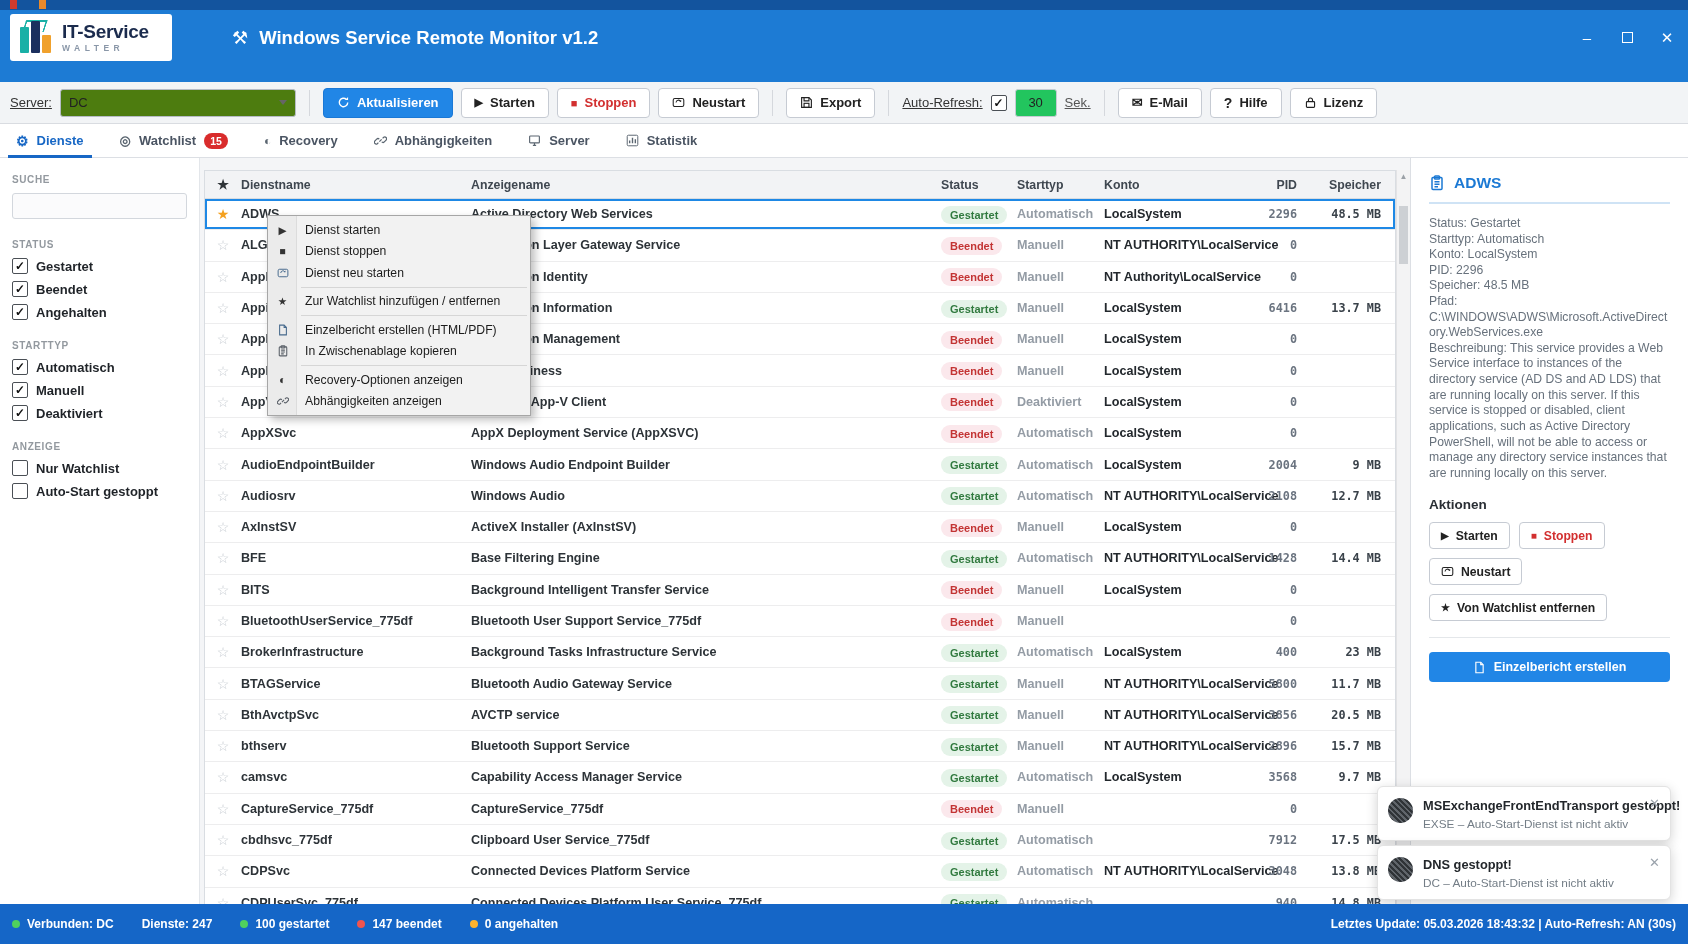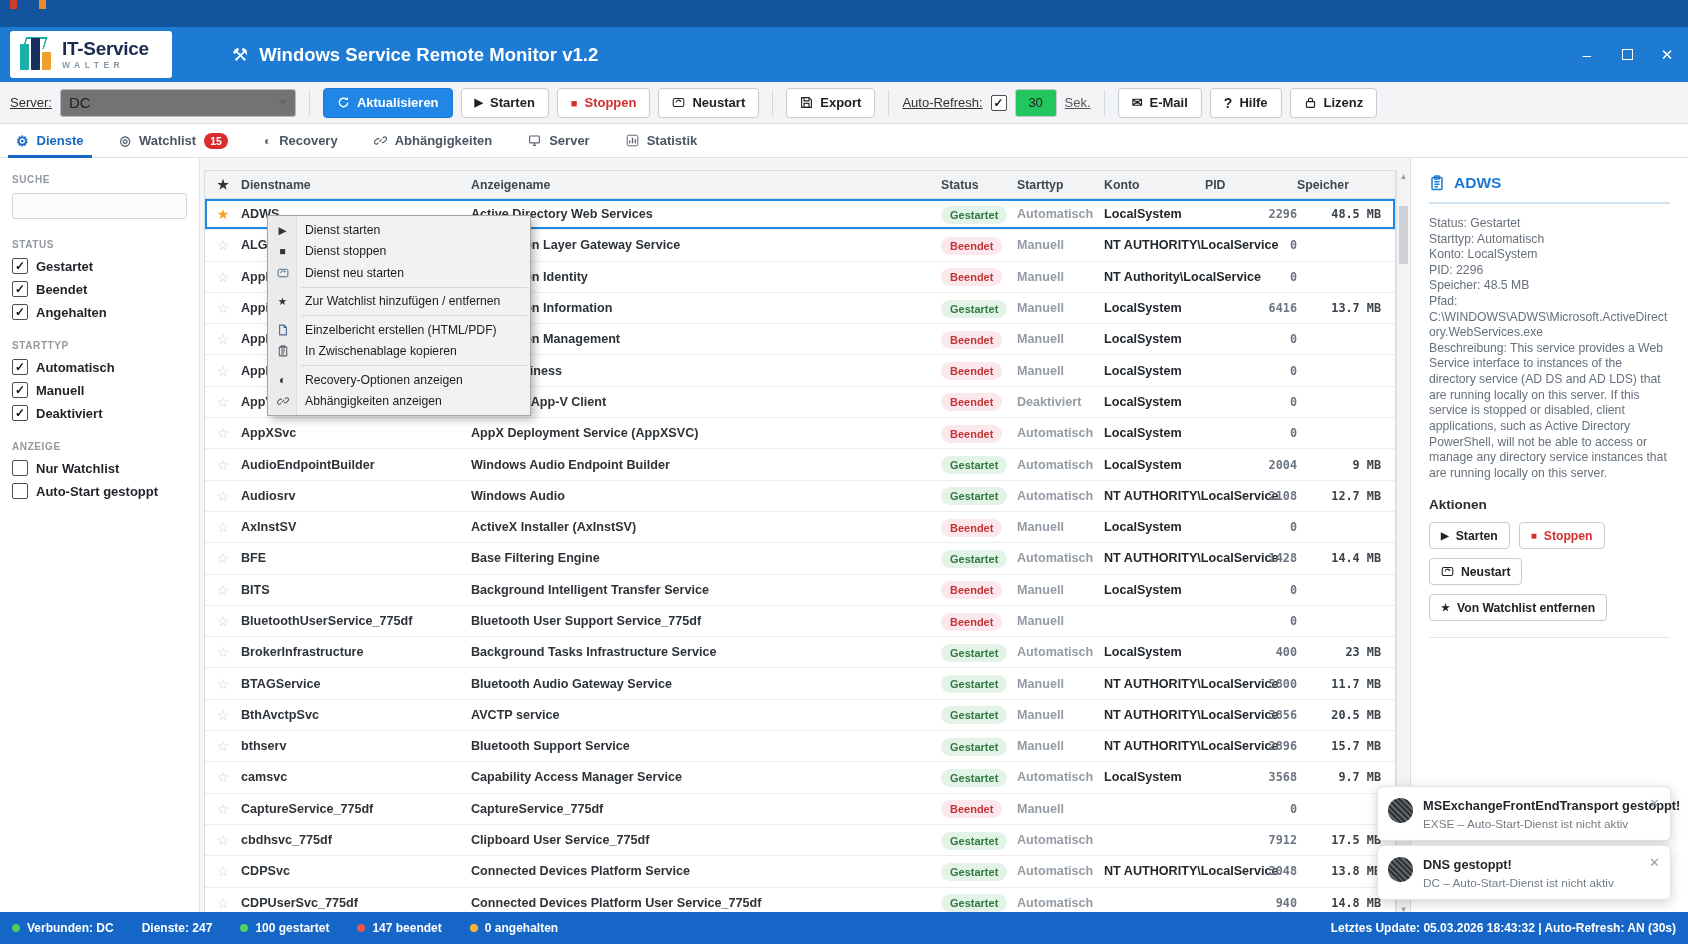--- a/index.html
+++ b/index.html
@@ -4,21 +4,21 @@
 <style>
   html,body{margin:0;padding:0;background:#444;}
   #app{position:relative;width:1688px;height:944px;background:#fff;overflow:hidden;
        font-family:"Liberation Sans",sans-serif;-webkit-font-smoothing:antialiased;}
   
   .topstrip{position:absolute;left:0;top:0;right:0;height:27px;background:#13549e;}
   .acc{position:absolute;top:0;height:9px;width:7px;}
   .acc1{left:10px;background:#cf3b2e;}
   .acc2{left:39px;background:#e8892b;}
   
-  .header{position:absolute;left:0;top:27px;right:0;height:55px;background:#1d7bd4;}
+  .header{position:absolute;left:0;top:10px;right:0;height:72px;background:#1d7bd4;}
   .logocard{position:absolute;left:10px;top:4px;width:162px;height:47px;background:#fff;border-radius:3px;
             display:flex;align-items:center;padding-left:8px;box-sizing:border-box;}
   .mark{width:36px;height:36px;position:relative;margin-right:8px;flex:0 0 auto;}
   .mark span{position:absolute;bottom:3px;border-radius:1px;}
   .m1{left:2px;width:9px;height:26px;background:#19b0a6;}
   .m2{left:13px;width:9px;height:32px;background:#1b2f5e;}
   .m3{left:24px;width:9px;height:18px;background:#f0a12c;}
   .m4{position:absolute;left:6px;top:0;width:18px;height:10px;border:2.5px solid #19b0a6;border-bottom:none;transform:skewX(-18deg);}
   .logotxt{line-height:1;}
   .logotxt .t1{font-size:19px;font-weight:800;color:#1b2b4d;letter-spacing:-.3px;}
@@ -26,22 +26,22 @@
   .apptitle{position:absolute;left:232px;top:0;height:55px;display:flex;align-items:center;gap:11px;color:#fff;
             font-size:18.5px;font-weight:700;}
   .tools-glyph{font-size:18px;font-weight:400;}
   .wincontrols{position:absolute;right:14px;top:0;height:55px;display:flex;align-items:center;gap:26px;color:#fff;}
   .wc{width:14px;text-align:center;font-size:15px;cursor:default;}
   .wbox{display:inline-block;width:9px;height:9px;border:1.5px solid #fff;}
   
   .toolbar{position:absolute;left:0;top:82px;right:0;height:42px;background:#f2f4f6;border-bottom:1px solid #d9dce1;
            display:flex;align-items:center;padding-left:10px;box-sizing:border-box;gap:8px;}
   .tlabel{font-size:13px;color:#333;text-decoration:underline;}
-  .select{width:236px;height:28px;background:#737373;border:1px solid #b6bcc6;border-radius:3px;display:flex;
-          align-items:center;justify-content:space-between;padding:0 8px;box-sizing:border-box;font-size:15px;color:#222;}
+  .select{width:236px;height:28px;background:#4d7c0f;border:1px solid #b6bcc6;border-radius:3px;display:flex;
+          align-items:center;justify-content:space-between;padding:0 8px;box-sizing:border-box;font-size:13px;color:#222;}
   .chev{width:0;height:0;border-left:4px solid transparent;border-right:4px solid transparent;border-top:5px solid #666;}
   .tsep{width:1px;height:26px;background:#d5d8dd;margin:0 5px;flex:0 0 auto;}
   .btn{height:30px;padding:4px 13px;background:#fff;border:1px solid #c6cbd3;border-radius:4px;font-size:13px;color:#222;
        display:flex;align-items:center;gap:7px;box-sizing:border-box;cursor:default;white-space:nowrap;font-weight:600;}
   .btn .gi{font-size:11px;}
   .btn.primary{background:#2186e6;border-color:#1a78d6;color:#fff;}
   .btn.stopbtn{color:#d22f2f;}
   .btn.stopbtn .gi{color:#d22f2f;}
   .si{width:13px;height:13px;flex:0 0 auto;}
   .cb{width:14px;height:14px;border:1.5px solid #4a4f55;border-radius:2px;background:#fff;display:flex;
@@ -66,21 +66,21 @@
   .fgroup{margin-top:20px;}
   .fopt{display:flex;align-items:center;gap:8px;margin:7px 0;}
   .fopt .olabel{font-size:13px;font-weight:600;color:#1f2328;}
   
   .tablewrap{position:absolute;left:200px;top:158px;width:1210px;bottom:28px;background:#f4f5f7;box-sizing:border-box;
              padding:12px 0 0 4px;overflow:hidden;}
   .table{width:1192px;background:#fff;border:1px solid #d9dde2;box-sizing:border-box;}
   .tgrid{display:grid;grid-template-columns:36px 230px 470px 76px 87px 101px 92px 84px;align-items:center;}
   .thead{height:27px;background:#f2f3f5;border-bottom:1px solid #d8dce1;font-size:12.3px;font-weight:700;color:#3f4750;}
   .thead .hstar{text-align:center;font-size:13px;color:#2f3438;}
-  .th-r{}
+  .th-r{text-align:right;}
   .rows{height:719px;overflow:hidden;}
   .trow{height:31.3px;border-bottom:1px solid #ededee;background:#fff;box-sizing:border-box;}
   .trow.sel{box-shadow:inset 0 0 0 2px #1e88e5;}
   .cstar{text-align:center;font-size:14px;color:#c8cdd3;}
   .cstar.on{color:#f4a120;}
   .cname{font-size:12.6px;font-weight:700;color:#2d3338;}
   .cdisp{font-size:12.6px;font-weight:600;color:#2d3338;}
   .badge{display:inline-block;font-size:11px;font-weight:700;padding:3px 9px;border-radius:10px;}
   .badge.ok{color:#317a3f;background:#e4f3e8;}
   .badge.bad{color:#c33434;background:#fbe8ec;}
@@ -123,21 +123,21 @@
          box-shadow:0 3px 12px rgba(0,0,0,.18);padding:9px 10px;box-sizing:border-box;display:flex;gap:10px;}
   .toast1{right:17px;top:786px;}
   .toast2{right:17px;top:845px;}
   .ticon{width:25px;height:25px;border-radius:50%;flex:0 0 auto;margin-top:2px;
          background:repeating-linear-gradient(45deg,#2f3337 0 2px,#60656b 2px 4px);}
   .tbody{flex:1;min-width:0;}
   .ttitle{font-size:12.8px;font-weight:700;color:#23272b;white-space:nowrap;}
   .tmsg{font-size:11.8px;color:#737d86;margin-top:3px;}
   .tclose{color:#9aa2ab;font-size:13px;flex:0 0 auto;cursor:default;}
   
-  .statusbar{position:absolute;left:0;right:0;bottom:0;height:32px;background:#1566c7;color:#fff;display:flex;
+  .statusbar{position:absolute;left:0;right:0;bottom:0;height:40px;background:#1566c7;color:#fff;display:flex;
              align-items:center;padding:0 12px;box-sizing:border-box;gap:28px;font-size:12px;font-weight:600;}
   .sitem{display:flex;align-items:center;gap:7px;}
   .sdot{width:8px;height:8px;border-radius:50%;display:inline-block;}
   .sright{margin-left:auto;font-weight:600;}
   .gi{font-style:normal;}
 </style>
 </head>
 <body>
 
 <div id="app">
@@ -607,20 +607,27 @@
             <path d="M11.3 4.8v2.2H9.1z" fill="currentColor"></path>
           </svg>
           <span>Neustart</span>
         </div>
         <div class="btn">
           <span class="gi">★</span>
           <span>Von Watchlist entfernen</span>
         </div>
       </div>
     <div class="pdiv2"></div>
+    <div class="reportbtn">
+      <svg class="si" viewBox="0 0 16 16" fill="none" stroke="currentColor" stroke-width="1.4">
+          <path d="M3.5 1.5h6l3 3v10h-9z"></path>
+          <path d="M9.5 1.5v3h3"></path>
+        </svg>
+      <span>Einzelbericht erstellen</span>
+    </div>
   </div>
 
   <div class="ctxmenu" id="ctxmenu">
       <div class="mitem">
         <span class="mic "><span class="gi">▶</span></span>
         <span>Dienst starten</span>
       </div>
       <div class="mitem">
         <span class="mic "><span class="gi">■</span></span>
         <span>Dienst stoppen</span>

